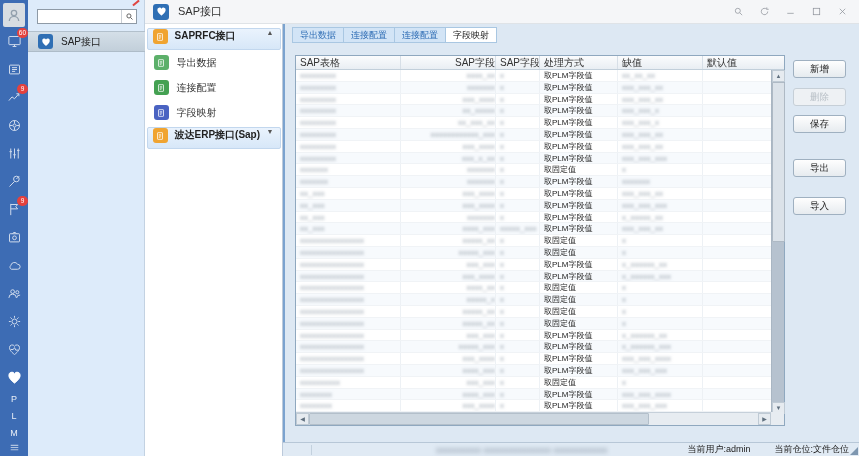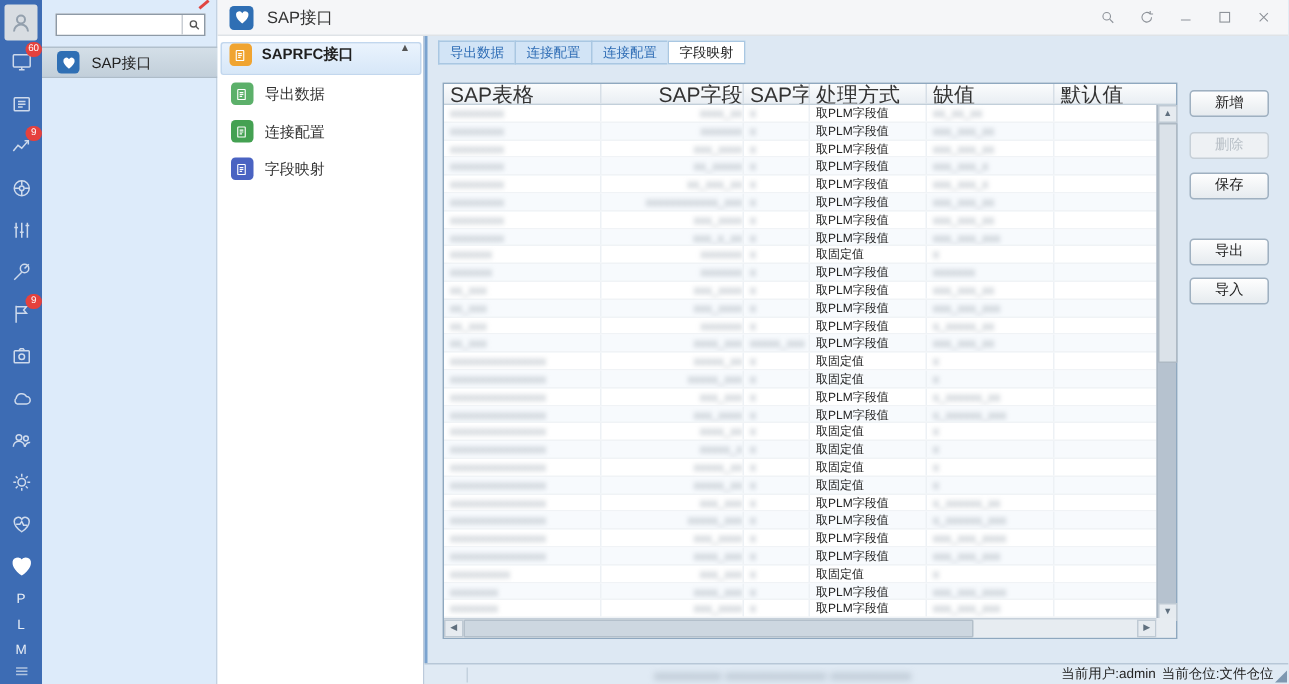--- a/index.html
+++ b/index.html
@@ -55,21 +55,21 @@
   
   .main { position:absolute; left:283px; top:24px; width:576px; height:418px; background:#dde8f3; border-left:2px solid #7ba3cf; }
   .tabs { position:absolute; left:7px; top:3px; display:flex; }
   .tab { height:16px; line-height:15px; padding:0 7px; font-size:9px; color:#2f6db5; background:#d2e4f6; border:1px solid #a9c7e2; border-right:none; cursor:pointer; }
   .tab:last-child { border-right:1px solid #a9c7e2; }
   .tab.active { background:#fff; color:#222; }
 
   
   .table-wrap { position:absolute; left:10px; top:31px; width:490px; height:371px; background:#fff; border:1px solid #8fa8bf; }
   .thead { display:flex; height:14px; background:linear-gradient(#fbfcfd,#e9eef3); border-bottom:1px solid #c2cfda; }
-  .th { font-size:14px; line-height:14px; padding-left:4px; color:#333; border-right:1px solid #d7dfe7; overflow:hidden; white-space:nowrap; }
+  .th { font-size:10px; line-height:14px; padding-left:4px; color:#333; border-right:1px solid #d7dfe7; overflow:hidden; white-space:nowrap; }
   .tbody { position:absolute; left:0; top:14px; width:475px; height:344px; overflow:hidden; }
   .tr { display:flex; height:11.8px; border-bottom:1px solid #f0f3f6; }
   .tr:nth-child(even) { background:#f7fafd; }
   .td { font-size:8px; line-height:11.5px; padding-left:4px; border-right:1px solid #edf1f5; overflow:hidden; white-space:nowrap; }
   .c0{width:105px;} .c1{width:95px;text-align:right;} .c2{width:44px;} .c3{width:78px;} .c4{width:85px;} .c5{width:68px; border-right:none;}
   .rx { filter:blur(1.6px); color:#96a1ac; }
   .method { color:#222; }
 
   
   .vscroll { position:absolute; right:0; top:14px; width:13px; height:344px; background:#b6c2cf; border-left:1px solid #a9b6c3; }
@@ -83,28 +83,28 @@
   .hs-thumb { position:absolute; left:13px; top:0; width:340px; height:12px; background:#cdd7e0; border:1px solid #b3bfca; border-radius:1px; cursor:grab; }
   .corner { position:absolute; right:0; bottom:0; width:13px; height:13px; background:#e7ecf1; }
 
   
   .actions { position:absolute; left:508px; top:36px; width:58px; display:flex; flex-direction:column; }
   .btn { width:53px; height:18px; border:1px solid #9fb0c0; border-radius:3px; background:linear-gradient(#fefefe,#e6ebef); font-size:9.5px; color:#222; text-align:center; line-height:16px; cursor:pointer; }
   .btn.disabled { color:#b9c0c7; border-color:#c6cfd7; background:#eef1f4; cursor:default; }
   .btn + .btn { margin-top:9px; }
   .btn:nth-child(2) { margin-top:10px; }
   .btn:nth-child(4) { margin-top:26px; }
-  .btn:nth-child(5) { margin-top:8px; }
+  .btn:nth-child(5) { margin-top:20px; }
 
   
   .statusbar { position:absolute; left:283px; bottom:0; width:576px; height:14px; background:#e0eaf4; border-top:1px solid #b7c7d7; display:flex; align-items:center; font-size:9px; color:#222; }
   .sb-div { width:1px; height:10px; background:#c3d1de; margin:0 4px; }
   .sb-blur { filter:blur(2px); color:#8795a3; margin-left:120px; white-space:nowrap; }
   .sb-user { margin-left:auto; white-space:nowrap;text-align:center; }
-  .sb-loc { margin-left:4px; margin-right:10px; white-space:nowrap; }
+  .sb-loc { margin-left:24px; margin-right:10px; white-space:nowrap; }
   .sb-grip { position:absolute; right:1px; bottom:1px; width:0; height:0; border-left:8px solid transparent; border-bottom:8px solid #7e97b0; cursor:nwse-resize; }
 </style>
 </head>
 <body>
 
 <div id="app">
 
   <div class="iconbar">
     <div class="avatar-tile">
       <svg viewBox="0 0 24 24">
@@ -302,20 +302,32 @@
         <div class="nav-item">
           <div class="tile" style="background:#4a63c2">
             <svg class="doc" viewBox="0 0 24 24">
               <rect x="6" y="4" width="12" height="16" rx="1"></rect>
               <path d="M9 9h6M9 12h6M9 15h4"></path>
             </svg>
           </div>
           <span class="lbl">字段映射</span>
         </div>
       </div>
+      <div class="nav-group">
+        <div class="nav-header">
+          <div class="tile">
+            <svg class="doc" viewBox="0 0 24 24">
+              <rect x="6" y="4" width="12" height="16" rx="1"></rect>
+              <path d="M9 9h6M9 12h6M9 15h4"></path>
+            </svg>
+          </div>
+          <span class="lbl">波达ERP接口(Sap)</span>
+          <span class="arr">▼</span>
+        </div>
+      </div>
     </div>
 
   <div class="main">
     <div class="tabs" id="tabs">
         <div class="tab">导出数据</div>
         <div class="tab">连接配置</div>
         <div class="tab">连接配置</div>
         <div class="tab active">字段映射</div>
       </div>
 

